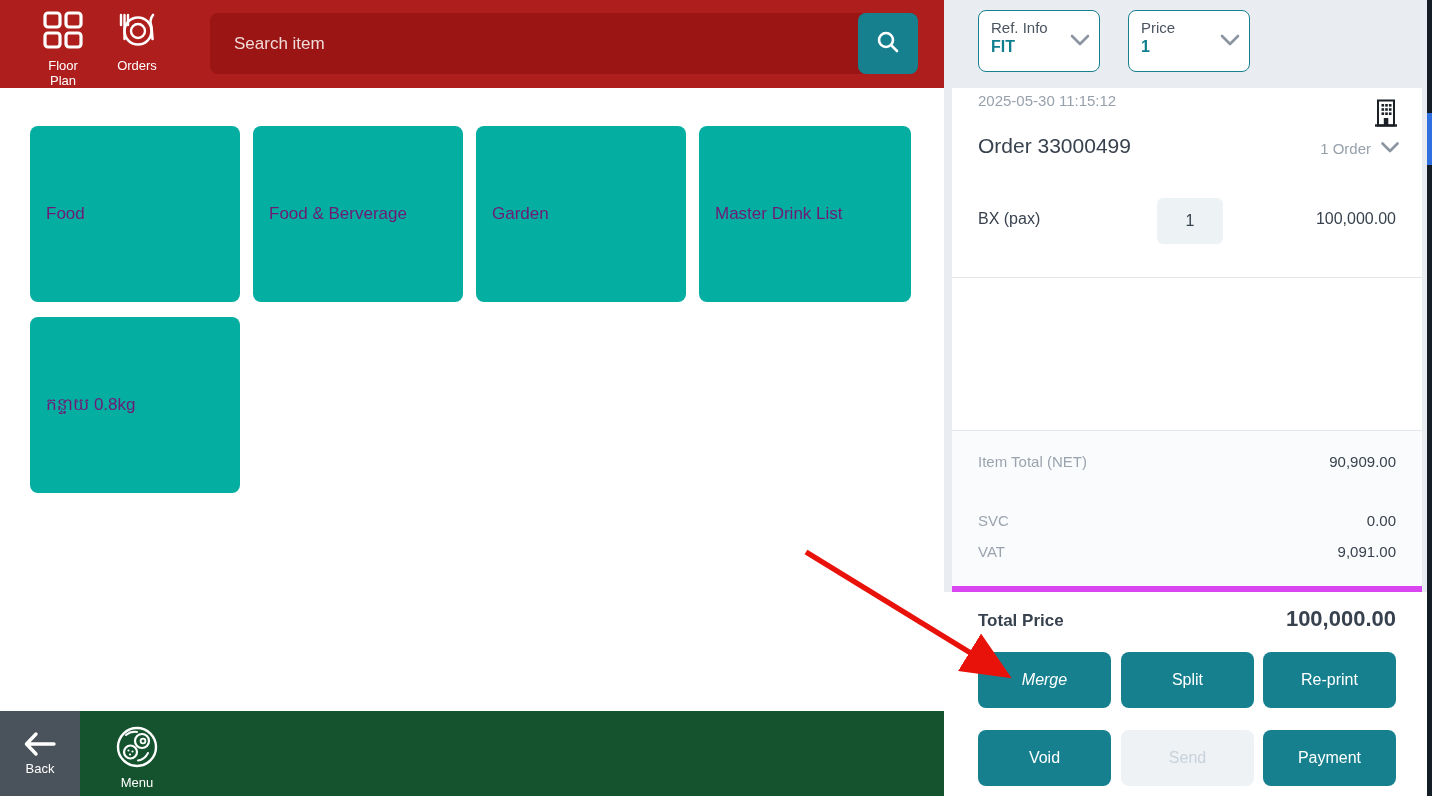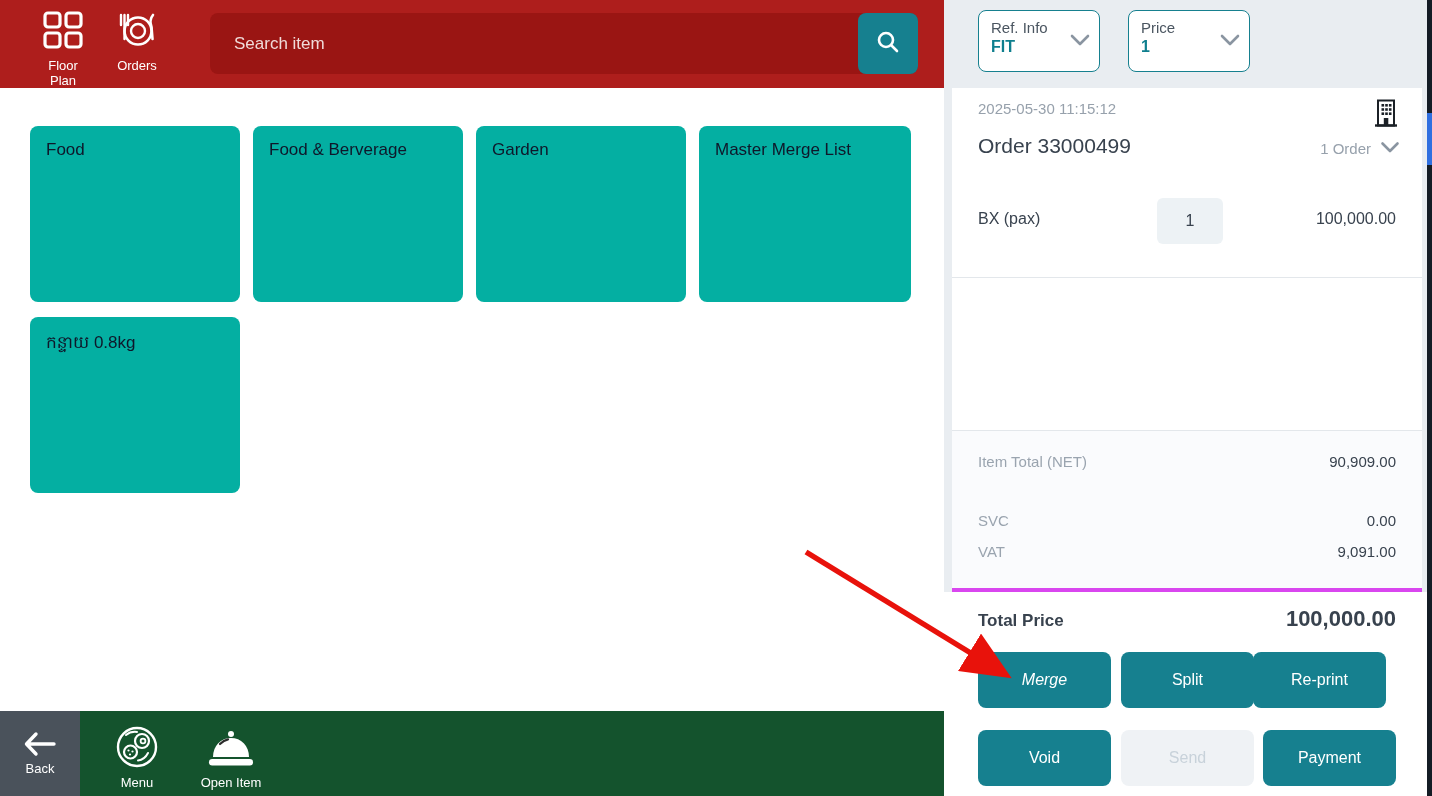--- a/index.html
+++ b/index.html
@@ -17,21 +17,21 @@
   .searchwrap { position:absolute; left:210px; top:13px; width:708px; height:61px; }
   .search-input { width:100%; height:100%; background:#9A1513; border:none; border-radius:8px;
     color:#fff; font-size:17px; padding:0 70px 0 24px; outline:none; font-family:"Liberation Sans",sans-serif; }
   .search-input::placeholder { color:#F0DBD9; opacity:1; }
   .search-btn { position:absolute; right:0; top:0; width:60px; height:61px; background:#16808F;
     border:none; border-radius:8px; display:flex; align-items:center; justify-content:center; cursor:pointer; }
 
   
   .tiles { position:absolute; left:0; top:88px; width:944px; height:622px; background:#fff; }
   .tile { position:absolute; width:210px; height:176px; background:#04AFA2; border-radius:8px;
-    color:#0f172a; font-size:17px; display:flex; align-items:flex-start; padding:14px 16px; cursor:pointer; }
+    color:#701a75; font-size:17px; display:flex; align-items:center; padding:14px 16px; cursor:pointer; }
   .tile-0 { left:30px;  top:38px; }
   .tile-1 { left:253px; top:38px; }
   .tile-2 { left:476px; top:38px; }
   .tile-3 { left:699px; top:38px; width:212px; }
   .tile-4 { left:30px;  top:229px; }
 
   
   .bottombar { position:absolute; left:0; top:711px; width:944px; height:85px; background:#14532d; }
   .back-tile { position:absolute; left:0; top:0; width:80px; height:85px; background:#4A525B;
     color:#fff; text-align:center; cursor:pointer; }
@@ -51,45 +51,45 @@
   .drop .d-label { font-size:15px; color:#4A5560; }
   .drop .d-value { font-size:16px; color:#0F7F8E; font-weight:bold; margin-top:2px; }
   .drop .d-chev { position:absolute; right:8px; top:22px; }
   .drop-ref { left:34px; }
   .drop-guest { left:184px; }
   .neworder-btn { position:absolute; left:334px; top:10px; width:124px; height:62px;
     background:#E3E9EE; border:none; border-radius:8px; color:#C5CFD8; font-size:16px;
     font-weight:bold; line-height:1.3; cursor:default; font-family:"Liberation Sans",sans-serif; }
 
   .card { position:absolute; left:8px; top:88px; width:470px; height:708px; background:#fff; }
-  .o-date { position:absolute; left:26px; top:12px; font-size:15px; color:#97A1AC; }
+  .o-date { position:absolute; left:26px; top:4px; font-size:15px; color:#97A1AC; }
   .o-building { position:absolute; right:22px; top:10px; }
   .o-title { position:absolute; left:26px; top:46px; font-size:21px; color:#38424E; }
   .o-count { position:absolute; right:22px; top:52px; font-size:15px; color:#97A1AC;
     display:flex; align-items:center; gap:9px; cursor:pointer; }
   .item-row { position:absolute; left:0; top:106px; width:470px; height:56px; }
   .item-name { position:absolute; left:26px; top:16px; font-size:16px; color:#38424E; }
   .item-qty { position:absolute; left:205px; top:4px; width:66px; height:46px; background:#EDF2F5;
     border-radius:6px; font-size:16px; color:#38424E; display:flex; align-items:center; justify-content:center; cursor:pointer; }
   .item-price { position:absolute; right:26px; top:16px; font-size:16px; color:#38424E; }
   .div1 { position:absolute; left:0; top:189px; width:470px; height:1px; background:#E3E7EB; }
   .totals { position:absolute; left:0; top:342px; width:470px; height:162px; background:#FAFBFD;
-    border-top:1px solid #E3E7EB; border-bottom:4px solid #d946ef; }
+    border-top:1px solid #E3E7EB; border-bottom:6px solid #d946ef; }
   .t-row { position:absolute; left:26px; right:26px; height:20px; }
   .t-row-0 { top:22px; } .t-row-1 { top:81px; } .t-row-2 { top:112px; }
   .t-label { position:absolute; left:0; font-size:15px; color:#9AA4AF; }
   .t-value { position:absolute; right:0; font-size:15px; color:#38424E; }
   .tp-row { position:absolute; left:26px; right:26px; top:518px; height:28px; }
   .tp-label { position:absolute; left:0; top:5px; font-size:17px; font-weight:bold; color:#38424E; }
   .tp-value { position:absolute; right:0; top:0; font-size:22px; font-weight:bold; color:#38424E; }
   .actions { position:absolute; left:26px; top:564px; width:418px; }
   .action-btn { position:absolute; width:133px; height:56px; background:#16808F; color:#fff;
     border:none; border-radius:8px; font-size:16px; cursor:pointer; font-family:"Liberation Sans",sans-serif; }
   .action-btn.disabled { background:#EFF2F5; color:#C8D2DA; cursor:default; }
-  .a-0 { left:0; top:0;font-style:italic; } .a-1 { left:143px; top:0; } .a-2 { left:275px; top:0; }
+  .a-0 { left:0; top:0;font-style:italic; } .a-1 { left:143px; top:0; } .a-2 { left:285px; top:0; }
   .a-3 { left:0; top:78px; } .a-4 { left:143px; top:78px; } .a-5 { left:285px; top:78px; }
 
   
   .win-edge { position:absolute; right:0; top:0; width:5px; height:796px; background:#141C25; }
   .win-thumb { position:absolute; right:0; top:113px; width:5px; height:52px; background:#2F6FE0; }
 
   
   .arrow-overlay { position:absolute; left:0; top:0; width:1432px; height:796px; pointer-events:none; }
 </style>
 </head>
@@ -137,21 +137,21 @@
     <div class="tile tile-0">
       <span>Food</span>
     </div>
     <div class="tile tile-1">
       <span>Food &amp; Berverage</span>
     </div>
     <div class="tile tile-2">
       <span>Garden</span>
     </div>
     <div class="tile tile-3">
-      <span>Master Merge List</span>
+      <span>Master Drink List</span>
     </div>
     <div class="tile tile-4">
       <span>កន្ទាយ 0.8kg</span>
     </div>
   </div>
 
   <div class="bottombar">
     <div class="back-tile">
       <div class="bt-icon">
         <svg width="34" height="26" viewBox="0 0 34 26" fill="none">
@@ -168,31 +168,20 @@
           <circle cx="30" cy="18" r="2.4" stroke="#fff" stroke-width="1.8"></circle>
           <circle cx="17.5" cy="29" r="6.5" stroke="#fff" stroke-width="2.2"></circle>
           <circle cx="15.5" cy="27.5" r="1.1" fill="#fff"></circle>
           <circle cx="19.5" cy="28.5" r="1.1" fill="#fff"></circle>
           <circle cx="17" cy="31.5" r="1.1" fill="#fff"></circle>
           <path d="M35 30 c-2 4 -6 7 -10 7.5" stroke="#fff" stroke-width="2" stroke-linecap="round"></path>
           <path d="M13 12 c3-2.5 7-3.5 11-3" stroke="#fff" stroke-width="2" stroke-linecap="round"></path>
         </svg>
       </div>
       <div class="bb-label">Menu</div>
-    </div>
-    <div class="bbar-item bbar-open">
-      <div class="bb-icon">
-        <svg width="52" height="44" viewBox="0 0 52 44" fill="none">
-          <circle cx="26" cy="7" r="3" fill="#fff"></circle>
-          <path d="M8 30 C8 18.5 16 11 26 11 C36 11 44 18.5 44 30 Z" fill="#fff"></path>
-          <path d="M15 17 c2.5-2.5 5-4 8-4.6" stroke="#2B2B2B" stroke-width="2.2" stroke-linecap="round"></path>
-          <rect x="4" y="32" width="44" height="6.5" rx="3.2" fill="#fff"></rect>
-        </svg>
-      </div>
-      <div class="bb-label">Open Item</div>
     </div>
   </div>
 
   <div class="rpanel">
     <div class="rtop">
       <div class="drop drop-ref">
         <div class="d-label">Ref. Info</div>
         <div class="d-value">FIT</div>
         <span class="d-chev">
           <svg width="22" height="14" viewBox="0 0 22 14" fill="none">

